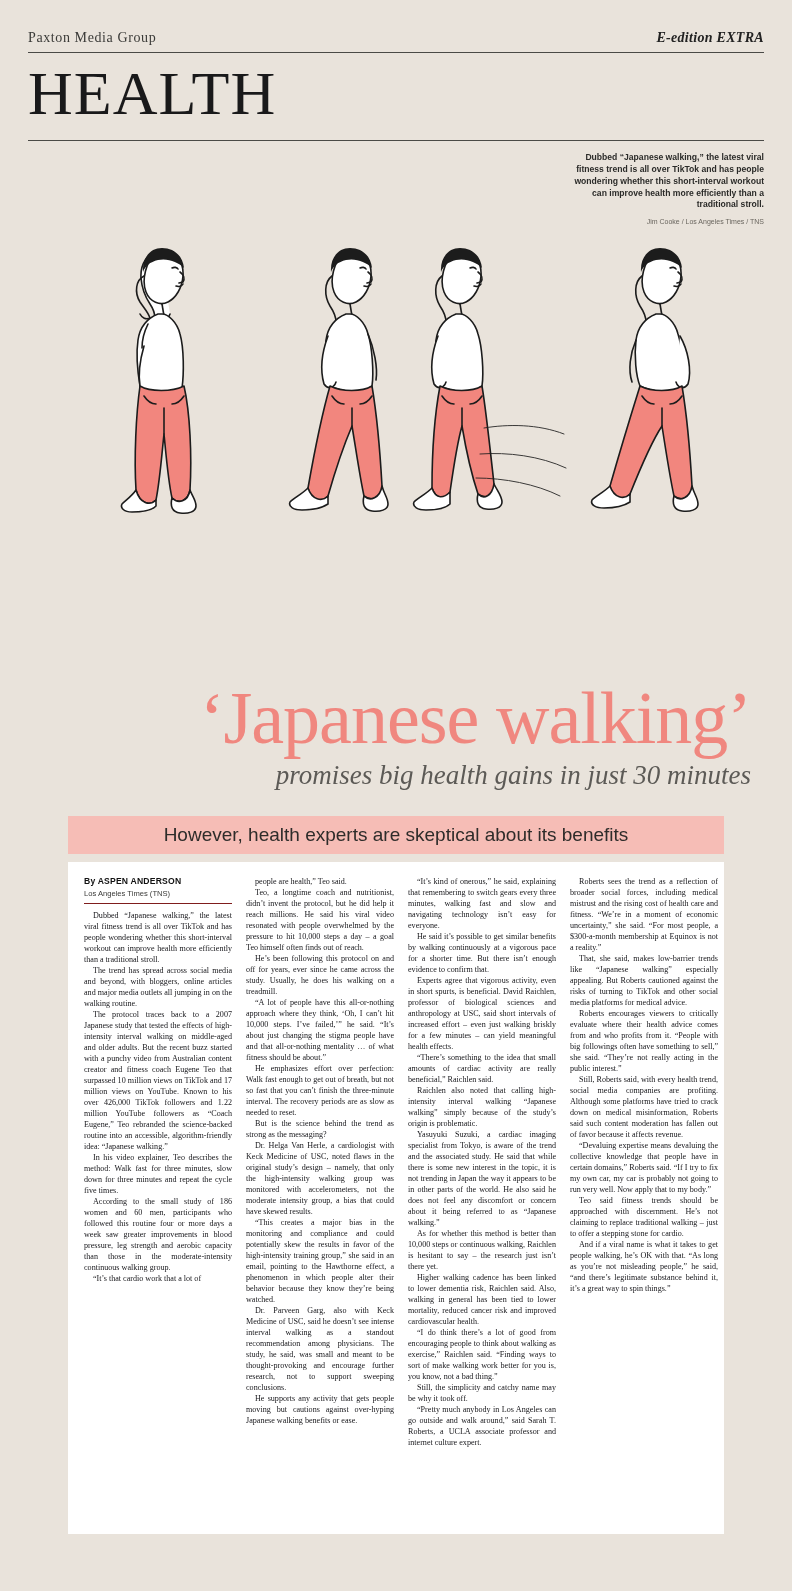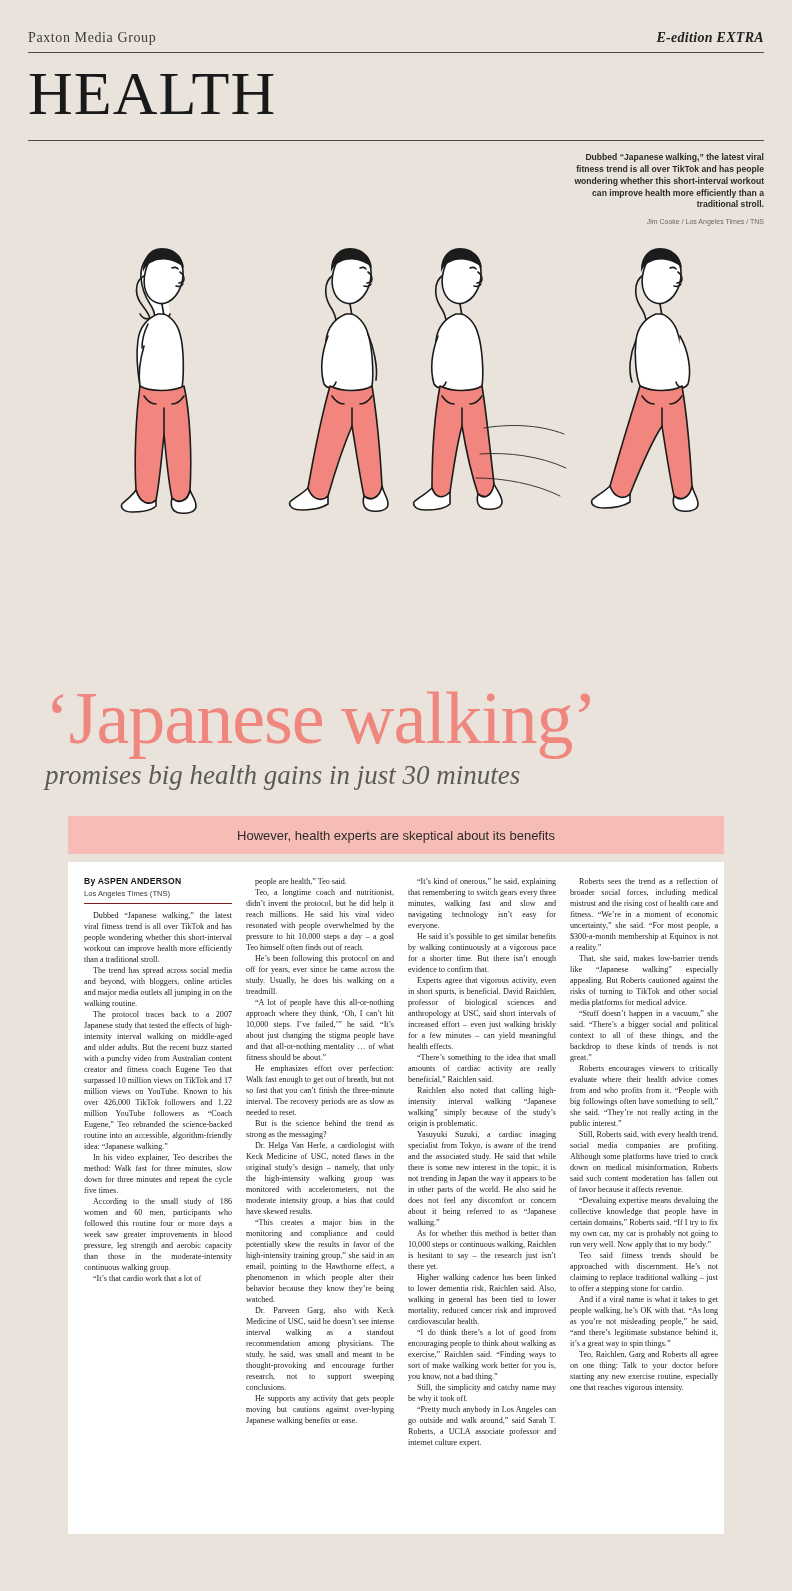--- a/index.html
+++ b/index.html
@@ -90,24 +90,24 @@
     left: 28px;
     top: 218px;
     width: 736px;
     height: 450px;
   }
   .illo svg { display:block; width:100%; height:100%; }
 
   
   .headline-wrap {
     position: absolute;
-    left: 45px;
+    left: 15px;
     top: 680px;
     width: 736px;
-    text-align: left;
+    text-align: right;
   }
   .headline {
     font-family: "Liberation Serif", serif;
     font-size: 74px;
     color: #f0877f;
     line-height: 1.05;
     letter-spacing: -1px;
   }
   .subhead {
     font-family: "Liberation Serif", serif;
@@ -124,21 +124,21 @@
     top: 816px;
     width: 656px;
     height: 38px;
     background: #f6bdb6;
     display: flex;
     align-items: center;
     justify-content: center;
   }
   .banner span {
     font-family: "Liberation Sans", sans-serif;
-    font-size: 13px;
+    font-size: 19px;
     color: #2e2c2a;
   }
 
   
   .article {
     position: absolute;
     left: 68px;
     top: 862px;
     width: 656px;
     height: 672px;
@@ -344,24 +344,22 @@
         <p>Yasuyuki Suzuki, a cardiac imaging specialist from Tokyo, is aware of the trend and the associated study. He said that while there is some new interest in the topic, it is not trending in Japan the way it appears to be in other parts of the world. He also said he does not feel any discomfort or concern about it being referred to as “Japanese walking.”</p>
         <p>As for whether this method is better than 10,000 steps or continuous walking, Raichlen is hesitant to say – the research just isn’t there yet.</p>
         <p>Higher walking cadence has been linked to lower dementia risk, Raichlen said. Also, walking in general has been tied to lower mortality, reduced cancer risk and improved cardiovascular health.</p>
         <p>“I do think there’s a lot of good from encouraging people to think about walking as exercise,” Raichlen said. “Finding ways to sort of make walking work better for you is, you know, not a bad thing.”</p>
         <p>Still, the simplicity and catchy name may be why it took off.</p>
         <p>“Pretty much anybody in Los Angeles can go outside and walk around,” said Sarah T. Roberts, a UCLA associate professor and internet culture expert.</p>
       </div>
       <div class="col">
         <p>Roberts sees the trend as a reflection of broader social forces, including medical mistrust and the rising cost of health care and fitness. “We’re in a moment of economic uncertainty,” she said. “For most people, a $300-a-month membership at Equinox is not a reality.”</p>
         <p>That, she said, makes low-barrier trends like “Japanese walking” especially appealing. But Roberts cautioned against the risks of turning to TikTok and other social media platforms for medical advice.</p>
-        <p>“Stuff doesn’t happen in a vacuum,” she said. “There’s a bigger social and political context to all of these things, and the backdrop to these kinds of trends is not great.”</p>
         <p>Roberts encourages viewers to critically evaluate where their health advice comes from and who profits from it. “People with big followings often have something to sell,” she said. “They’re not really acting in the public interest.”</p>
         <p>Still, Roberts said, with every health trend, social media companies are profiting. Although some platforms have tried to crack down on medical misinformation, Roberts said such content moderation has fallen out of favor because it affects revenue.</p>
         <p>“Devaluing expertise means devaluing the collective knowledge that people have in certain domains,” Roberts said. “If I try to fix my own car, my car is probably not going to run very well. Now apply that to my body.”</p>
         <p>Teo said fitness trends should be approached with discernment. He’s not claiming to replace traditional walking – just to offer a stepping stone for cardio.</p>
         <p>And if a viral name is what it takes to get people walking, he’s OK with that. “As long as you’re not misleading people,” he said, “and there’s legitimate substance behind it, it’s a great way to spin things.”</p>
-        <p>Teo, Raichlen, Garg and Roberts all agree on one thing: Talk to your doctor before starting any new exercise routine, especially one that reaches vigorous intensity.</p>
       </div>
     </div>
   </div>
 
 </div>
 
 </body></html>

